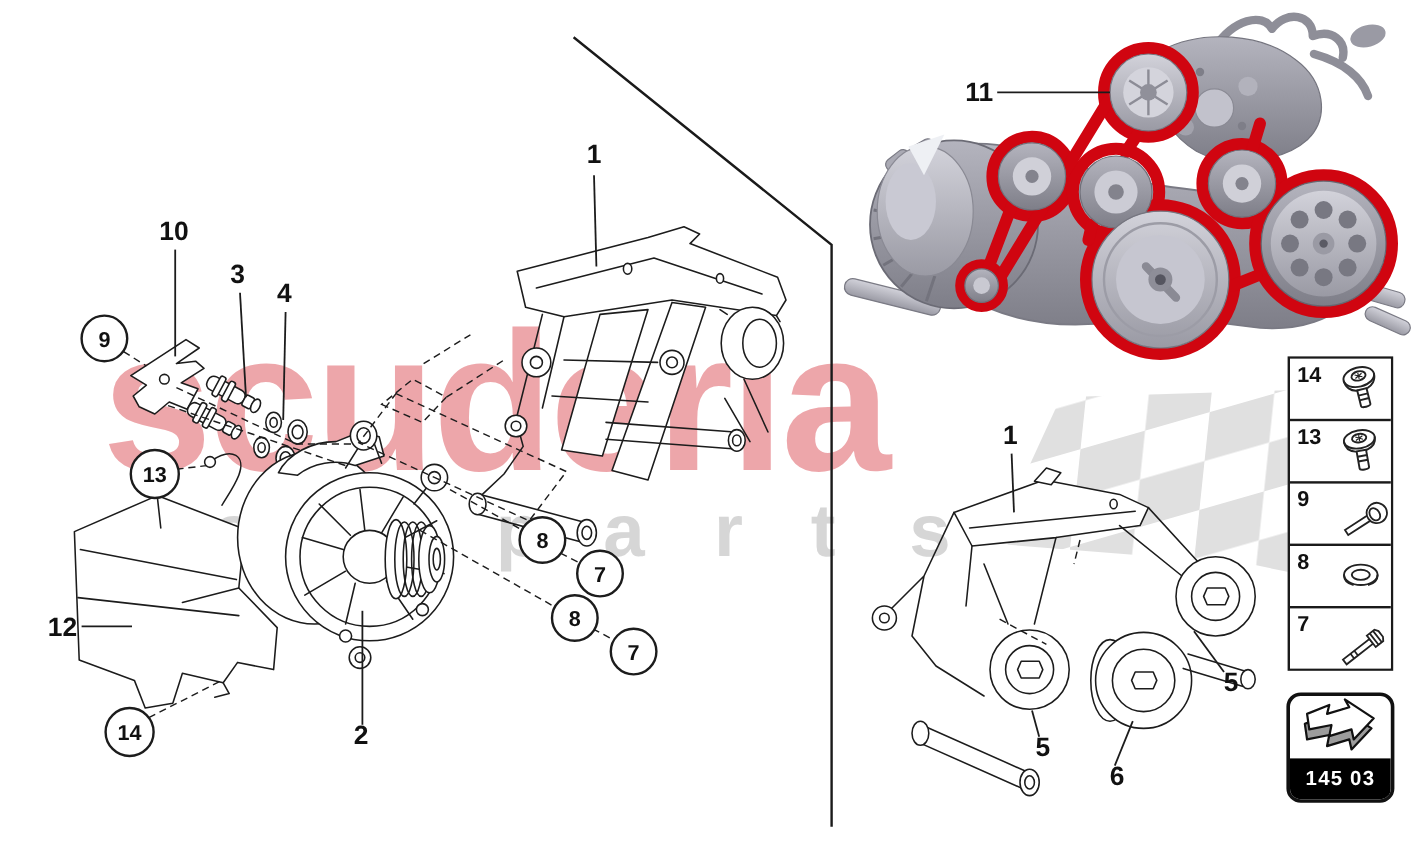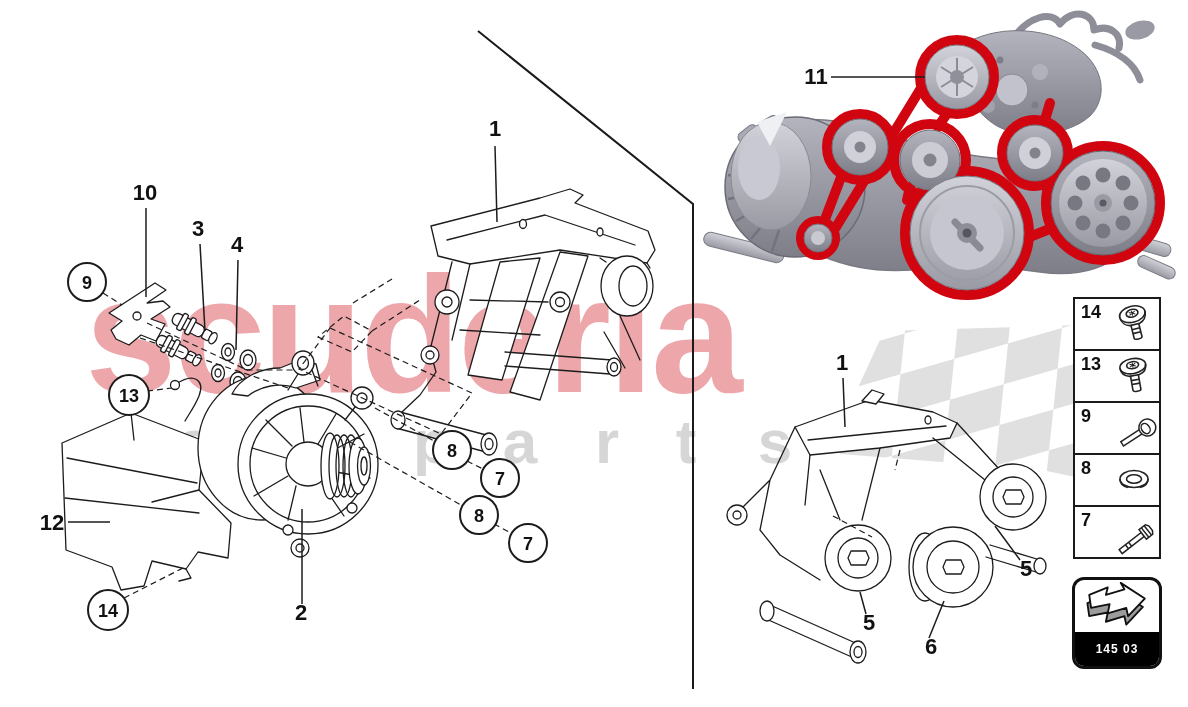--- a/index.html
+++ b/index.html
@@ -13,21 +13,21 @@
   .wm-sub{font-size:62px;font-weight:bold;fill:#cfcfcf;opacity:0.85;text-anchor:middle;}
   .legend{position:absolute;left:1073px;top:297px;width:84px;border:2px solid #1a1a1a;background:#fff;}
   .cell{height:50px;position:relative;background:#fff;border-top:2px solid #1a1a1a;}
   .cell:first-child{border-top:none;}
   .cell .num{position:absolute;left:6px;top:3px;font-weight:bold;font-size:18px;color:#111;}
   .cell svg{position:absolute;right:1px;top:50%;transform:translateY(-50%);}
   .codebox{position:absolute;left:1072px;top:577px;width:90px;height:92px;border:3px solid #111;
            border-radius:12px;background:#fff;overflow:hidden;box-sizing:border-box;}
   .codebox .art{height:52px;display:flex;align-items:center;justify-content:center;}
   .codebox .band{height:34px;background:#000;color:#fff;display:flex;align-items:center;
-                 justify-content:center;font-weight:bold;font-size:12px;letter-spacing:1px;}
+                 justify-content:center;font-weight:bold;font-size:17px;letter-spacing:1px;}
   .lineart{stroke:#1c1c1c;stroke-width:1.3;fill:#fff;stroke-linejoin:round;stroke-linecap:round;}
   .noline{fill:none;}
   .dash{stroke:#1c1c1c;stroke-width:1.2;fill:none;stroke-dasharray:6 4;}
   .leader{stroke:#1c1c1c;stroke-width:1.5;fill:none;}
 </style>
 </head>
 <body>
 
 <div class="stage">
 

